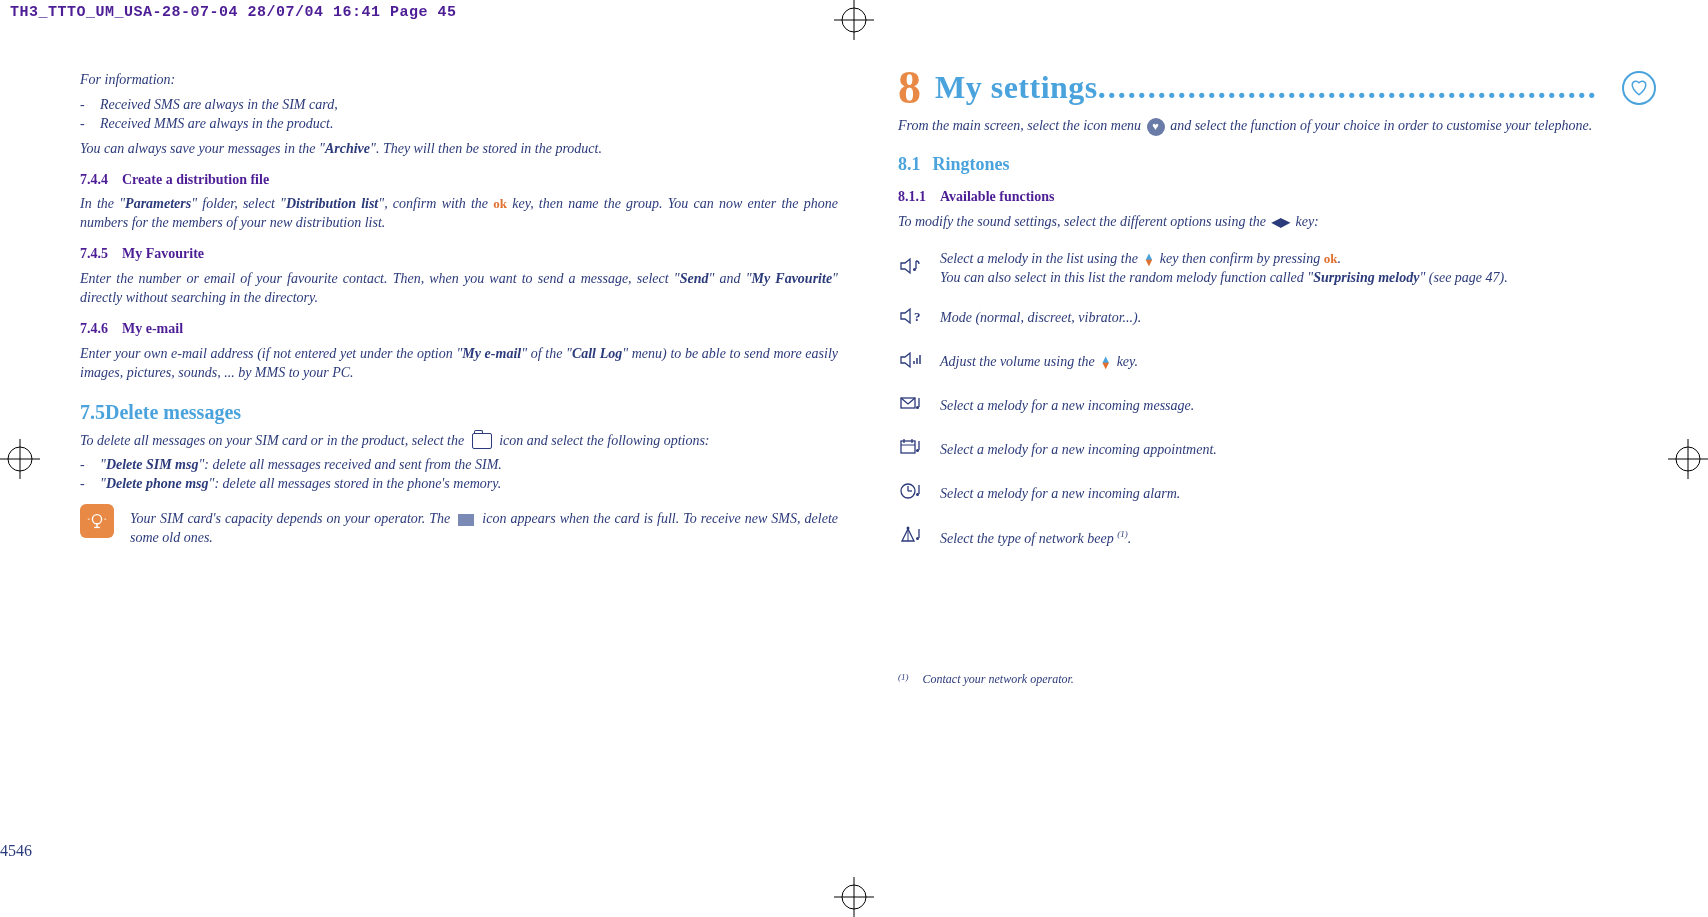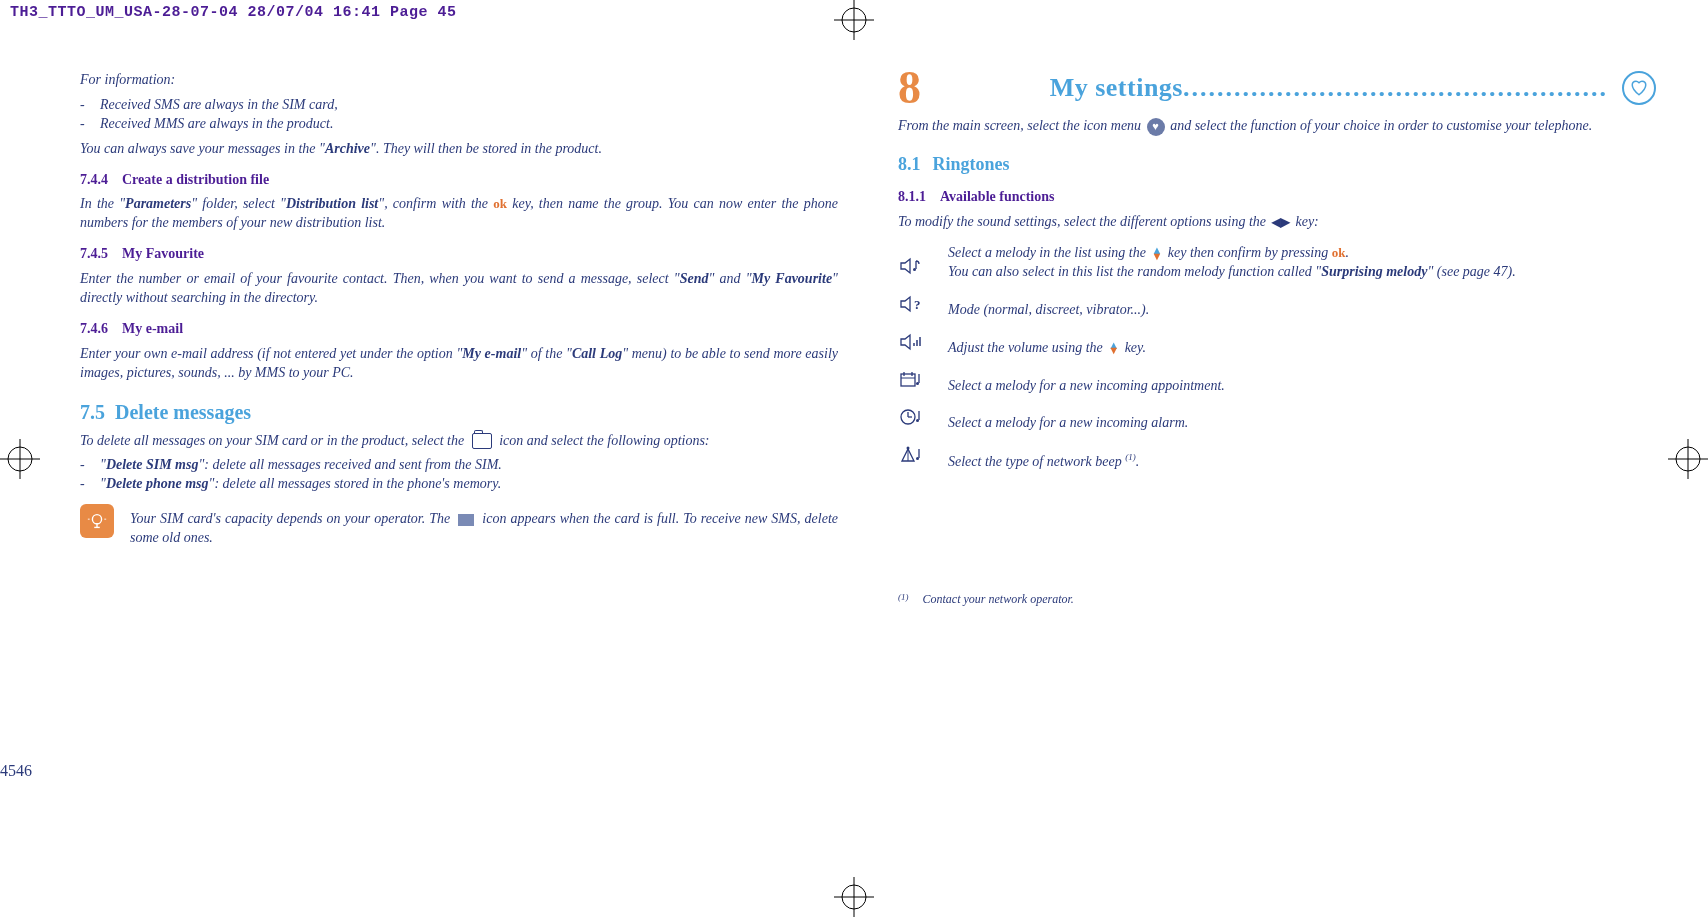--- a/index.html
+++ b/index.html
@@ -58,21 +58,21 @@
     font-size: 14px;
   }
   .sub-h .num { margin-right: 14px; }
   .sec-h {
     color: #4aa3dc;
     font-weight: bold;
     font-style: normal;
     font-size: 20px;
     margin: 16px 0 6px 0;
   }
-  .sec-h .num { margin-right: 10px; }
+  .sec-h .num { }
   .sec-h-s {
     color: #4aa3dc;
     font-weight: bold;
     font-style: normal;
     font-size: 18px;
     margin: 16px 0 4px 0;
   }
   .sec-h-s .num { margin-right: 12px; }
   .dash-list { margin: 2px 0 2px 0; }
   .dash-item { display: flex; }
@@ -126,27 +126,26 @@
     gap: 14px;
   }
   .big-8 {
     font-size: 46px;
     font-weight: bold;
     color: #e88a45;
     font-style: normal;
     line-height: 1;
   }
   .chapter-title {
-    font-size: 26px;
+    font-size: 32px;
     color: #4aa3dc;
     font-weight: bold;
     font-style: normal;
     flex: 1;
     letter-spacing: 0.5px;
-    text-align: right;
   }
   .heart-badge {
     width: 30px; height: 30px;
     border: 2px solid #4aa3dc;
     border-radius: 50% 50% 50% 50%;
     display: flex;
     align-items: center;
     justify-content: center;
     font-style: normal;
     color: #4aa3dc;
@@ -177,21 +176,21 @@
     display: inline-block;
     font-style: normal;
     font-size: 11px;
     line-height: 0.5;
     vertical-align: middle;
     margin: 0 2px;
   }
   .ud-key .u { color: #4aa3dc; display:block; }
   .ud-key .d { color: #e07030; display:block; }
   .func-list { margin-top: 8px; }
-  .func-row { display: flex; gap: 24px; margin: 12px 0; align-items: flex-end; }
+  .func-row { display: flex; gap: 16px; margin: 18px 0; align-items: center; }
   .func-icon {
     width: 26px; flex: none;
     font-style: normal;
     text-align: center;
     color: #2b3a7a;
   }
   .func-icon svg { width: 24px; height: 20px; }
   .footnote {
     font-size: 12px;
     margin-top: 120px;
@@ -355,20 +354,29 @@
         <div class="func-icon"><svg viewBox="0 0 24 20">
               <path d="M2 7 L6 7 L11 3 L11 17 L6 13 L2 13 Z" fill="none" stroke="#2b3a7a" stroke-width="1.3"></path>
               <line x1="15" y1="14" x2="15" y2="11" stroke="#2b3a7a" stroke-width="1.5"></line>
               <line x1="18" y1="14" x2="18" y2="8" stroke="#2b3a7a" stroke-width="1.5"></line>
               <line x1="21" y1="14" x2="21" y2="5" stroke="#2b3a7a" stroke-width="1.5"></line>
             </svg></div>
         <div><span>Adjust the volume using the </span><span class="ud-key"><span class="u">▲</span><span class="d">▼</span></span><span> key.</span></div>
       </div>
       <div class="func-row">
         <div class="func-icon"><svg viewBox="0 0 24 20">
+              <rect x="2" y="4" width="14" height="10" fill="none" stroke="#2b3a7a" stroke-width="1.3"></rect>
+              <path d="M2 4 L9 10 L16 4" fill="none" stroke="#2b3a7a" stroke-width="1.3"></path>
+              <path d="M20 4 L20 13" stroke="#2b3a7a" stroke-width="1.3"></path>
+              <circle cx="18.5" cy="13.5" r="1.5" fill="#2b3a7a"></circle>
+            </svg></div>
+        <div>Select a melody for a new incoming message.</div>
+      </div>
+      <div class="func-row">
+        <div class="func-icon"><svg viewBox="0 0 24 20">
               <rect x="2" y="4" width="14" height="12" fill="none" stroke="#2b3a7a" stroke-width="1.3"></rect>
               <line x1="2" y1="8" x2="16" y2="8" stroke="#2b3a7a"></line>
               <line x1="5" y1="2" x2="5" y2="6" stroke="#2b3a7a" stroke-width="1.3"></line>
               <line x1="13" y1="2" x2="13" y2="6" stroke="#2b3a7a" stroke-width="1.3"></line>
               <path d="M20 4 L20 13" stroke="#2b3a7a" stroke-width="1.3"></path>
               <circle cx="18.5" cy="13.5" r="1.5" fill="#2b3a7a"></circle>
             </svg></div>
         <div>Select a melody for a new incoming appointment.</div>
       </div>
       <div class="func-row">

